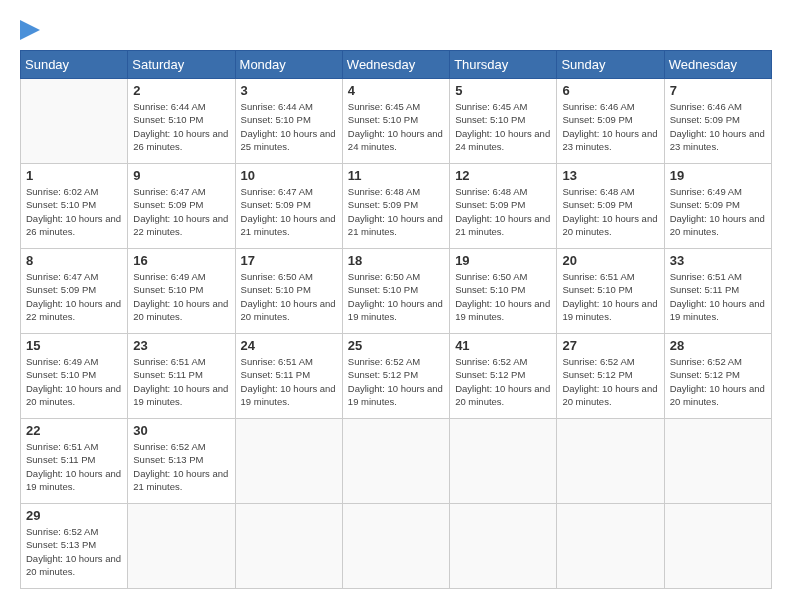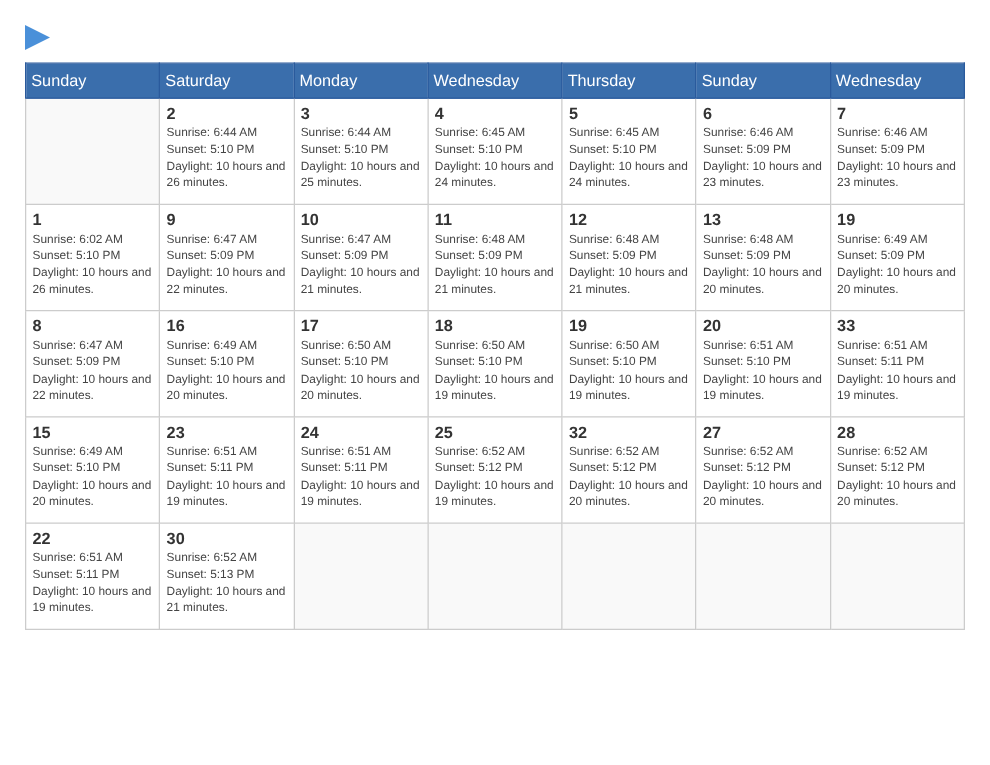--- a/index.html
+++ b/index.html
@@ -295,21 +295,21 @@
       </td>
         <td>
         <span class="day-number">25</span>
         <div class="day-info">
           <div>Sunrise: 6:52 AM</div>
           <div>Sunset: 5:12 PM</div>
           <div>Daylight: 10 hours and 19 minutes.</div>
         </div>
       </td>
         <td>
-        <span class="day-number">32</span>
+        <span class="day-number">41</span>
         <div class="day-info">
           <div>Sunrise: 6:52 AM</div>
           <div>Sunset: 5:12 PM</div>
           <div>Daylight: 10 hours and 20 minutes.</div>
         </div>
       </td>
         <td>
         <span class="day-number">27</span>
         <div class="day-info">
           <div>Sunrise: 6:52 AM</div>
@@ -336,20 +336,36 @@
         </div>
       </td>
         <td>
         <span class="day-number">30</span>
         <div class="day-info">
           <div>Sunrise: 6:52 AM</div>
           <div>Sunset: 5:13 PM</div>
           <div>Daylight: 10 hours and 21 minutes.</div>
         </div>
       </td>
+        <td class="empty-cell"></td>
+        <td class="empty-cell"></td>
+        <td class="empty-cell"></td>
+        <td class="empty-cell"></td>
+        <td class="empty-cell"></td>
+      </tr>
+      <tr>
+        <td>
+        <span class="day-number">29</span>
+        <div class="day-info">
+          <div>Sunrise: 6:52 AM</div>
+          <div>Sunset: 5:13 PM</div>
+          <div>Daylight: 10 hours and 20 minutes.</div>
+        </div>
+      </td>
+        <td class="empty-cell"></td>
         <td class="empty-cell"></td>
         <td class="empty-cell"></td>
         <td class="empty-cell"></td>
         <td class="empty-cell"></td>
         <td class="empty-cell"></td>
       </tr>
     </tbody>
 </table>
 
 </body></html>

